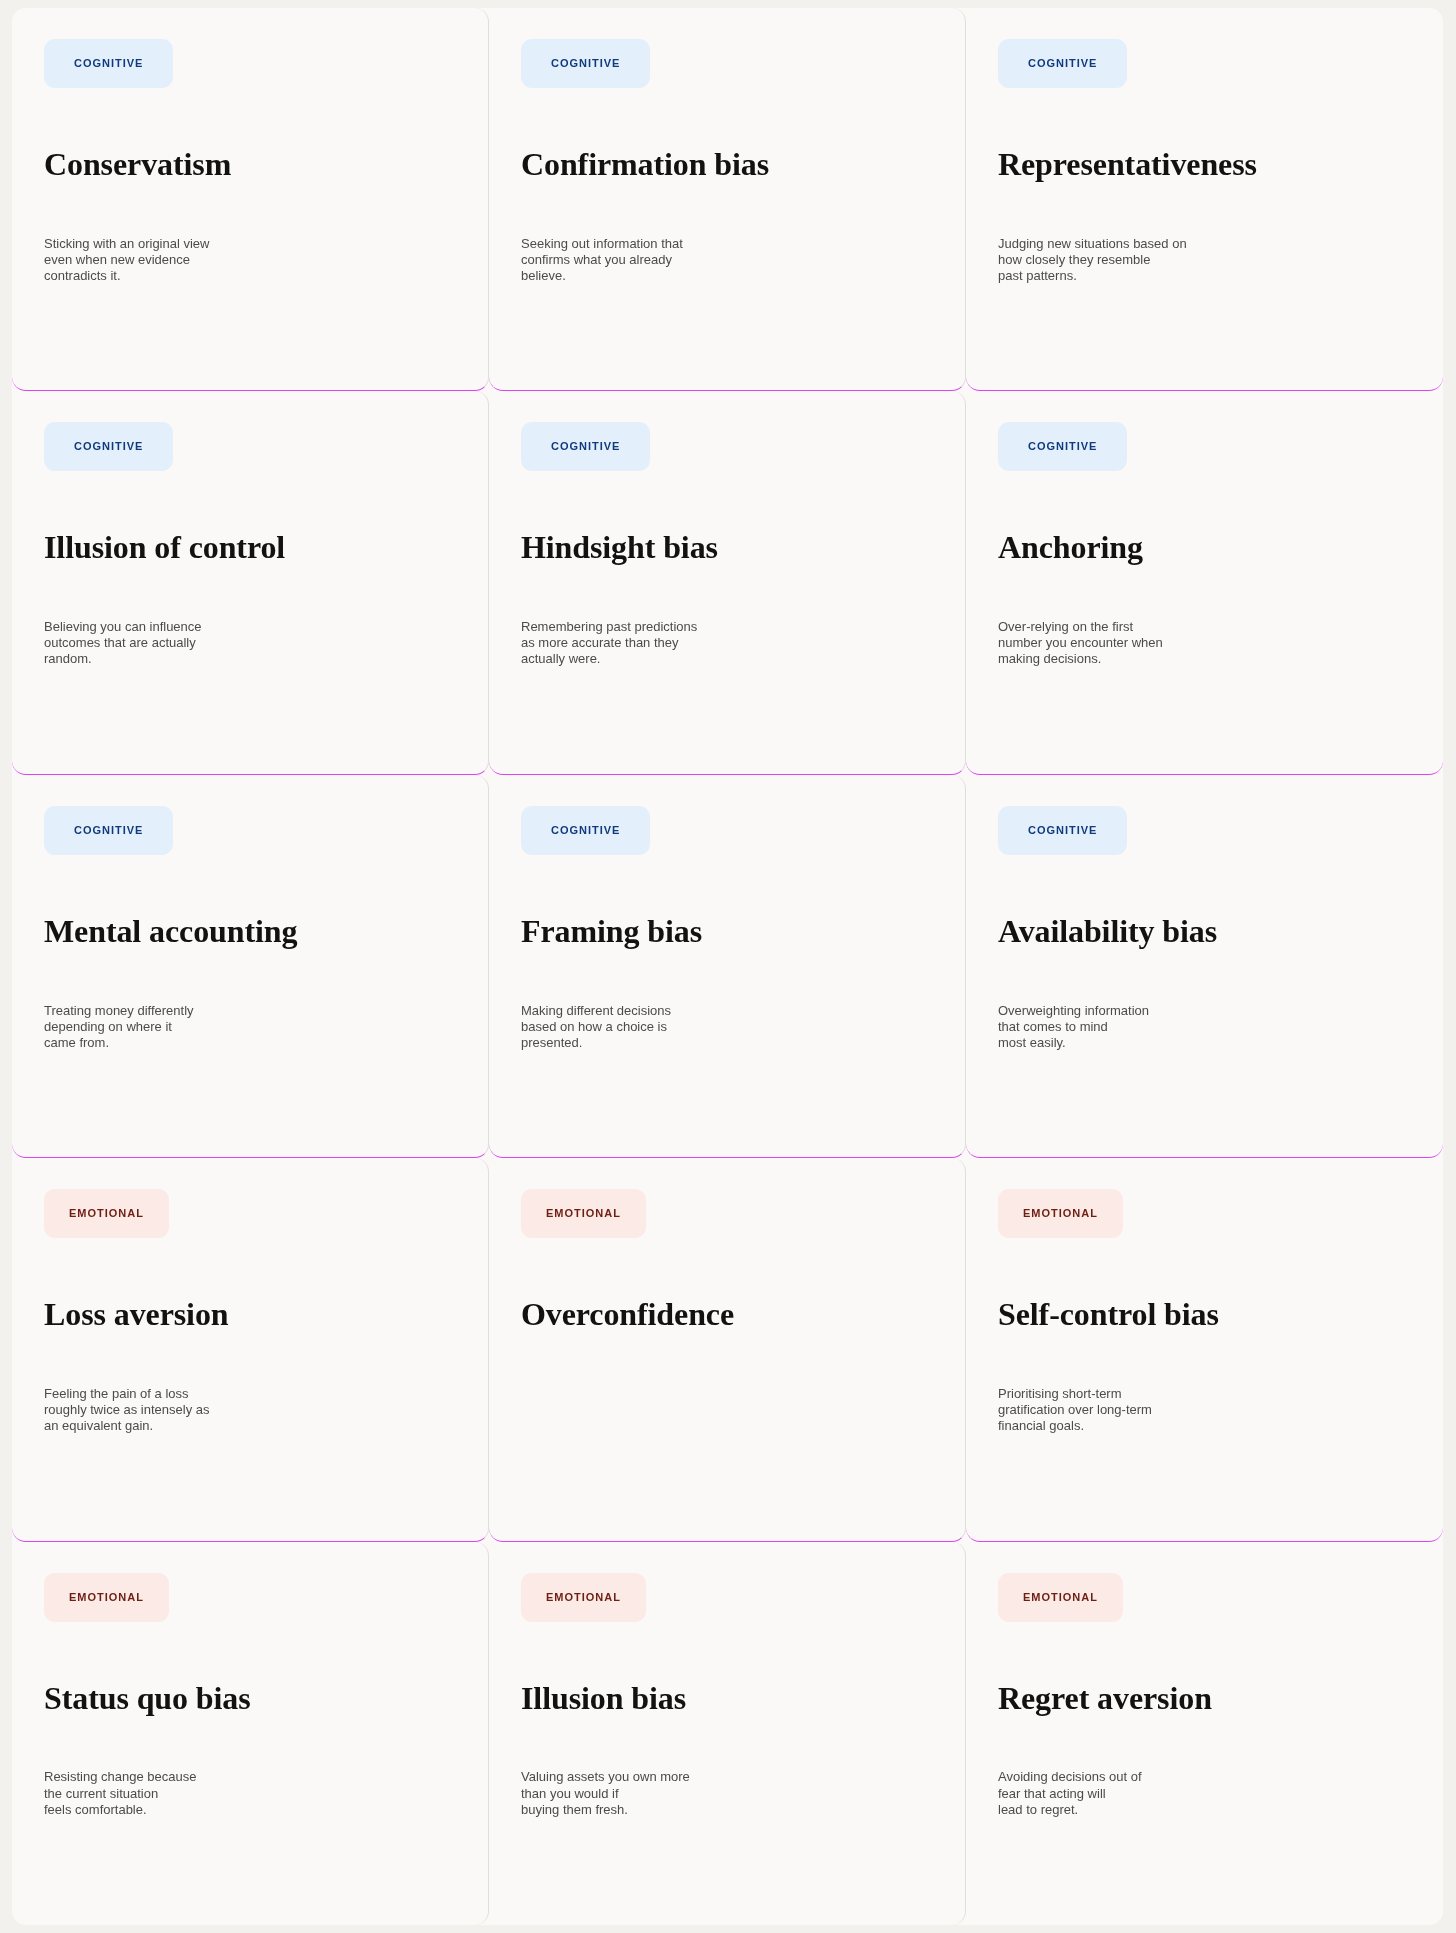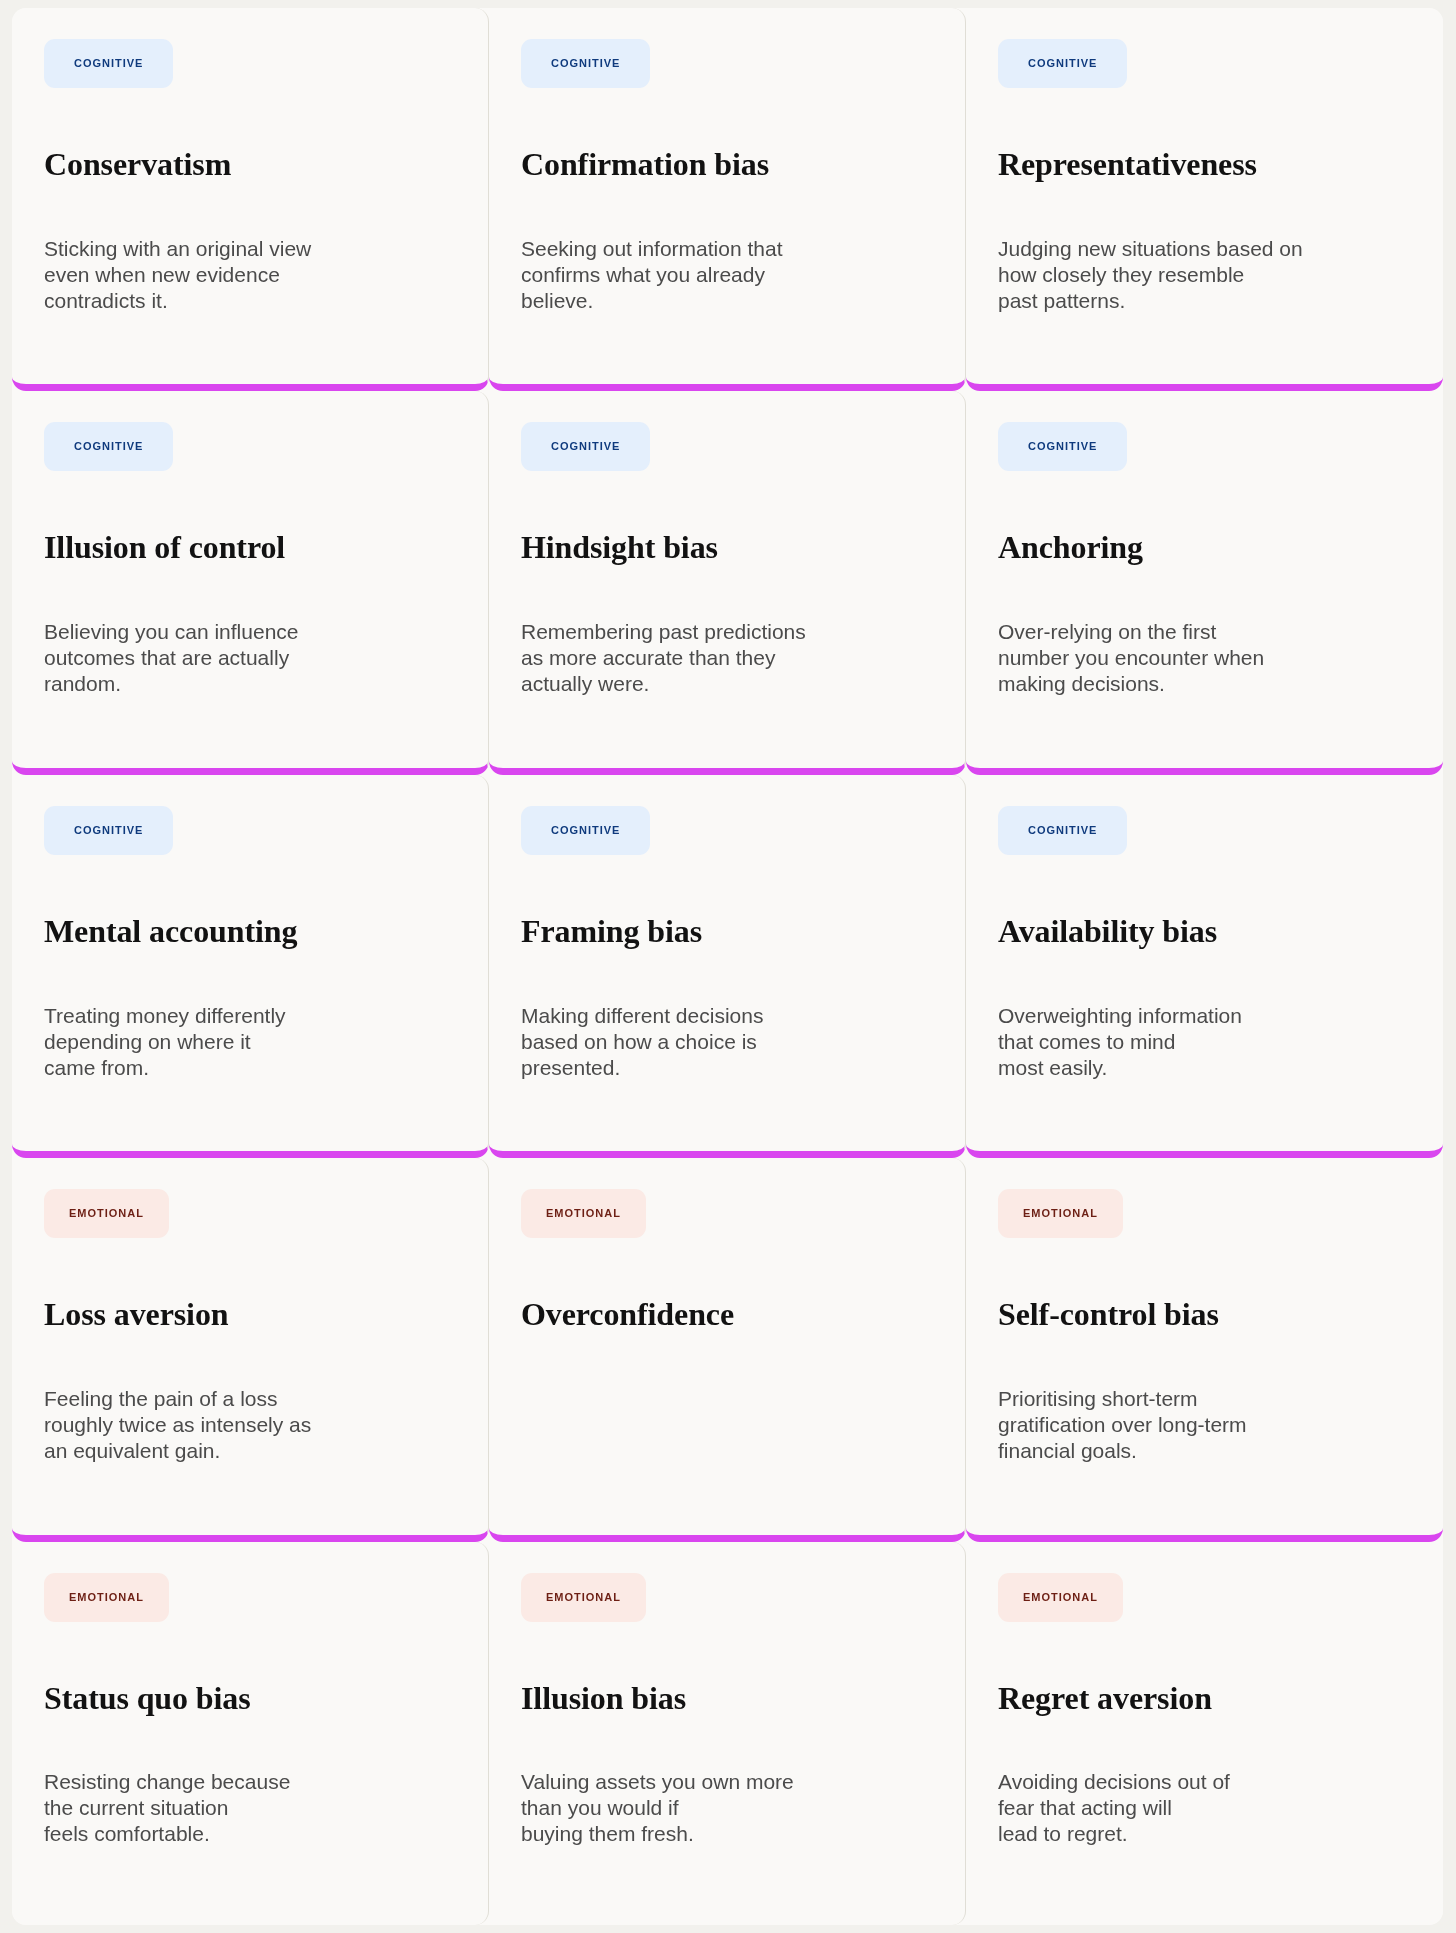--- a/index.html
+++ b/index.html
@@ -29,21 +29,21 @@
     grid-template-columns: repeat(3, 1fr);
     grid-template-rows: repeat(5, 1fr);
     overflow: hidden;
   }
 
   .card {
     position: relative;
     background: #faf9f7;
     border-radius: 14px;
     border-right: 1px solid #e0ded6;
-    border-bottom: 7px solid #d946ef;
+    border-bottom: 1px solid #d946ef;
     padding: 31px 34px 26px 32px;
     display: flex;
     flex-direction: column;
   }
 
   
   .card:nth-child(3n) { border-right: none; }
   .card:nth-child(n+13) { border-bottom: none; }
 
   .badge {
@@ -76,21 +76,21 @@
     font-size: 32px;
     font-weight: 700;
     color: #121212;
     letter-spacing: -0.1px;
     line-height: 1.15;
     margin-top: 58px;
   }
 
   .card-desc {
     font-family: "Liberation Sans", sans-serif;
-    font-size: 21px;
+    font-size: 13px;
     line-height: 1.24;
     color: #4b4b4b;
     margin-top: 53px;
     white-space: pre-line;
   }
 </style>
 </head>
 <body>
 
 <div class="page">

